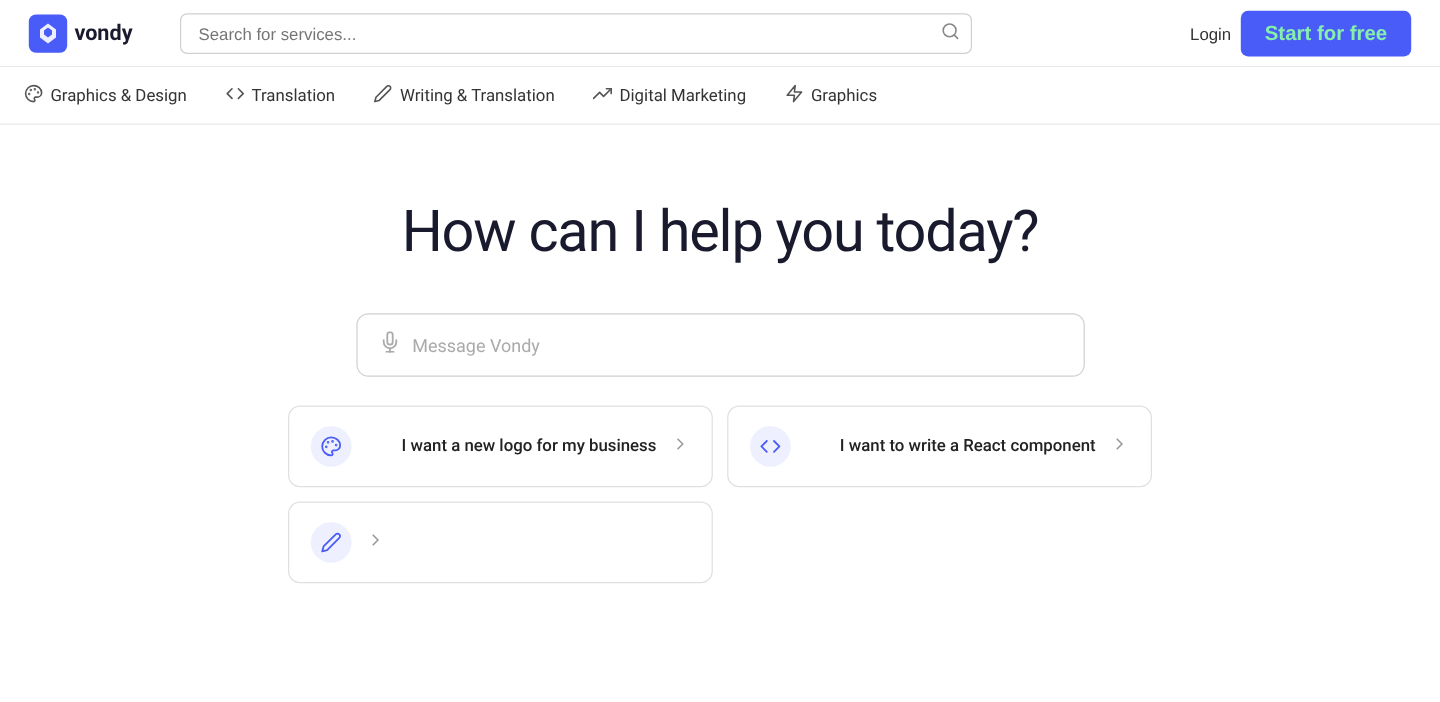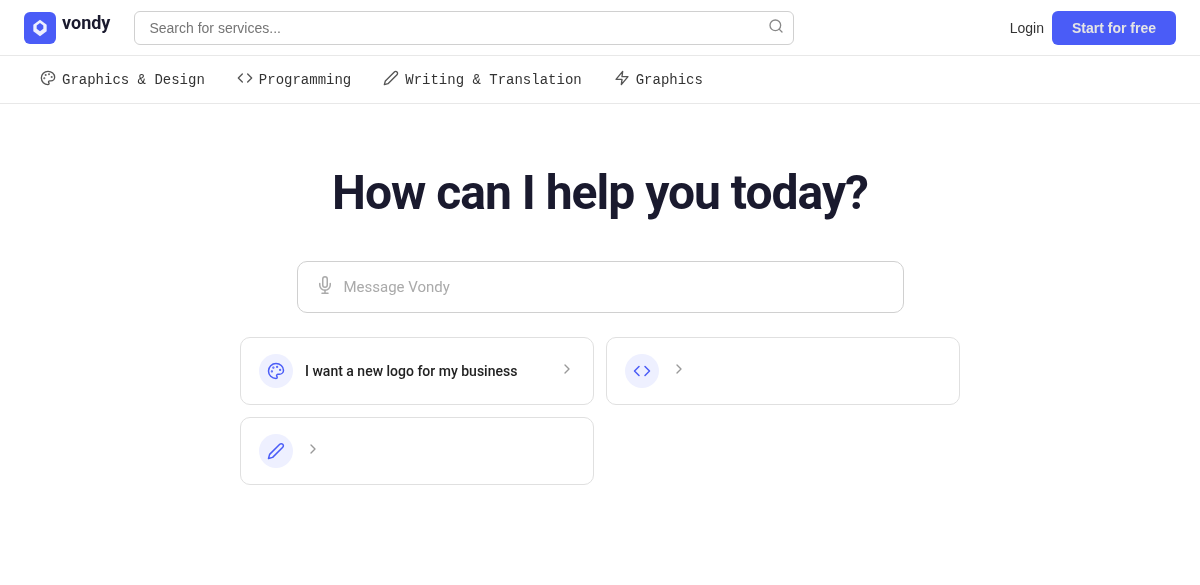--- a/index.html
+++ b/index.html
@@ -21,23 +21,23 @@
       display: flex;
       align-items: center;
       padding: 0 24px;
       height: 56px;
       border-bottom: 1px solid #e8e8e8;
       background: #fff;
     }
 
     .logo {
       display: flex;
-      align-items: flex-start;
+      align-items: center;
       gap: 6px;
-      margin-right: 24px;
+      margin-right: 40px;
       cursor: pointer;
     }
 
     .logo-icon {
       width: 32px;
       height: 32px;
       background: #4a5cf7;
       border-radius: 6px;
       display: flex;
       align-items: center;
@@ -92,40 +92,39 @@
       background: none;
       border: none;
       font-size: 14px;
       font-weight: 500;
       color: #333;
       cursor: pointer;
     }
 
     .start-btn {
       background: #4a5cf7;
-      color: #e5e5e5;
+      color: #86efac;
       border: none;
       border-radius: 6px;
       padding: 9px 20px;
-      font-size: 14px;
+      font-size: 17px;
       font-weight: 600;
       cursor: pointer;
       text-align: center;
     }
 
     
     .nav {
       display: flex;
       align-items: center;
-      padding: 0 40px;
+      padding: 0 20px;
       height: 48px;
       border-bottom: 1px solid #e8e8e8;
       background: #fff;
       gap: 32px;
-      font-family: Liberation Mono, monospace;
     }
 
     .nav-item {
       display: flex;
       align-items: center;
       gap: 6px;
       font-size: 14px;
       color: #333;
       cursor: pointer;
       white-space: nowrap;
@@ -140,21 +139,21 @@
     
     .main {
       display: flex;
       flex-direction: column;
       align-items: center;
       padding: 60px 20px 20px;
     }
 
     .headline {
       font-size: 48px;
-      font-weight: 700;
+      font-weight: 400;
       color: #1a1a2e;
       text-align: center;
       margin-bottom: 40px;
       letter-spacing: -1px;
     }
 
     .message-box-wrap {
       width: 607px;
       margin-bottom: 24px;
     }
@@ -213,20 +212,21 @@
     .suggestion-icon svg {
       width: 18px;
       height: 18px;
     }
 
     .suggestion-text {
       flex: 1;
       font-size: 14px;
       color: #222;
       font-weight: 500;
+      text-align: right;
     }
 
     .chevron-icon {
       color: #999;
       font-size: 16px;
     }
   </style>
 </head>
 <body>
 
@@ -272,33 +272,42 @@
     <span>Graphics &amp; Design</span>
   </div>
 
   <div class="nav-item">
     <span class="nav-icon">
       <svg width="16" height="16" viewBox="0 0 24 24" fill="none" stroke="currentColor" stroke-width="2" stroke-linecap="round" stroke-linejoin="round">
         <polyline points="16 18 22 12 16 6"></polyline>
         <polyline points="8 6 2 12 8 18"></polyline>
       </svg>
     </span>
-    <span>Programming</span>
+    <span>Translation</span>
   </div>
 
   <div class="nav-item">
     <span class="nav-icon">
       <svg width="16" height="16" viewBox="0 0 24 24" fill="none" stroke="currentColor" stroke-width="2" stroke-linecap="round" stroke-linejoin="round">
         <path d="M17 3a2.828 2.828 0 1 1 4 4L7.5 20.5 2 22l1.5-5.5L17 3z"></path>
       </svg>
     </span>
     <span>Writing &amp; Translation</span>
   </div>
 
 
+  <div class="nav-item">
+    <span class="nav-icon">
+      <svg width="16" height="16" viewBox="0 0 24 24" fill="none" stroke="currentColor" stroke-width="2" stroke-linecap="round" stroke-linejoin="round">
+        <polyline points="23 6 13.5 15.5 8.5 10.5 1 18"></polyline>
+        <polyline points="17 6 23 6 23 12"></polyline>
+      </svg>
+    </span>
+    <span>Digital Marketing</span>
+  </div>
 
   <div class="nav-item">
     <span class="nav-icon">
       <svg width="16" height="16" viewBox="0 0 24 24" fill="none" stroke="currentColor" stroke-width="2" stroke-linecap="round" stroke-linejoin="round">
         <polygon points="13 2 3 14 12 14 11 22 21 10 12 10 13 2"></polygon>
       </svg>
     </span>
     <span>Graphics</span>
   </div>
 </nav>
@@ -340,20 +349,21 @@
       </span>
     </div>
 
     <div class="suggestion-card">
       <div class="suggestion-icon">
         <svg width="18" height="18" viewBox="0 0 24 24" fill="none" stroke="#4a5cf7" stroke-width="2" stroke-linecap="round" stroke-linejoin="round">
           <polyline points="16 18 22 12 16 6"></polyline>
           <polyline points="8 6 2 12 8 18"></polyline>
         </svg>
       </div>
+      <span class="suggestion-text">I want to write a React component</span>
       <span class="chevron-icon">
         <svg width="16" height="16" viewBox="0 0 24 24" fill="none" stroke="#999" stroke-width="2" stroke-linecap="round" stroke-linejoin="round">
           <polyline points="9 18 15 12 9 6"></polyline>
         </svg>
       </span>
     </div>
 
     <div class="suggestion-card">
       <div class="suggestion-icon">
         <svg width="18" height="18" viewBox="0 0 24 24" fill="none" stroke="#4a5cf7" stroke-width="2" stroke-linecap="round" stroke-linejoin="round">

